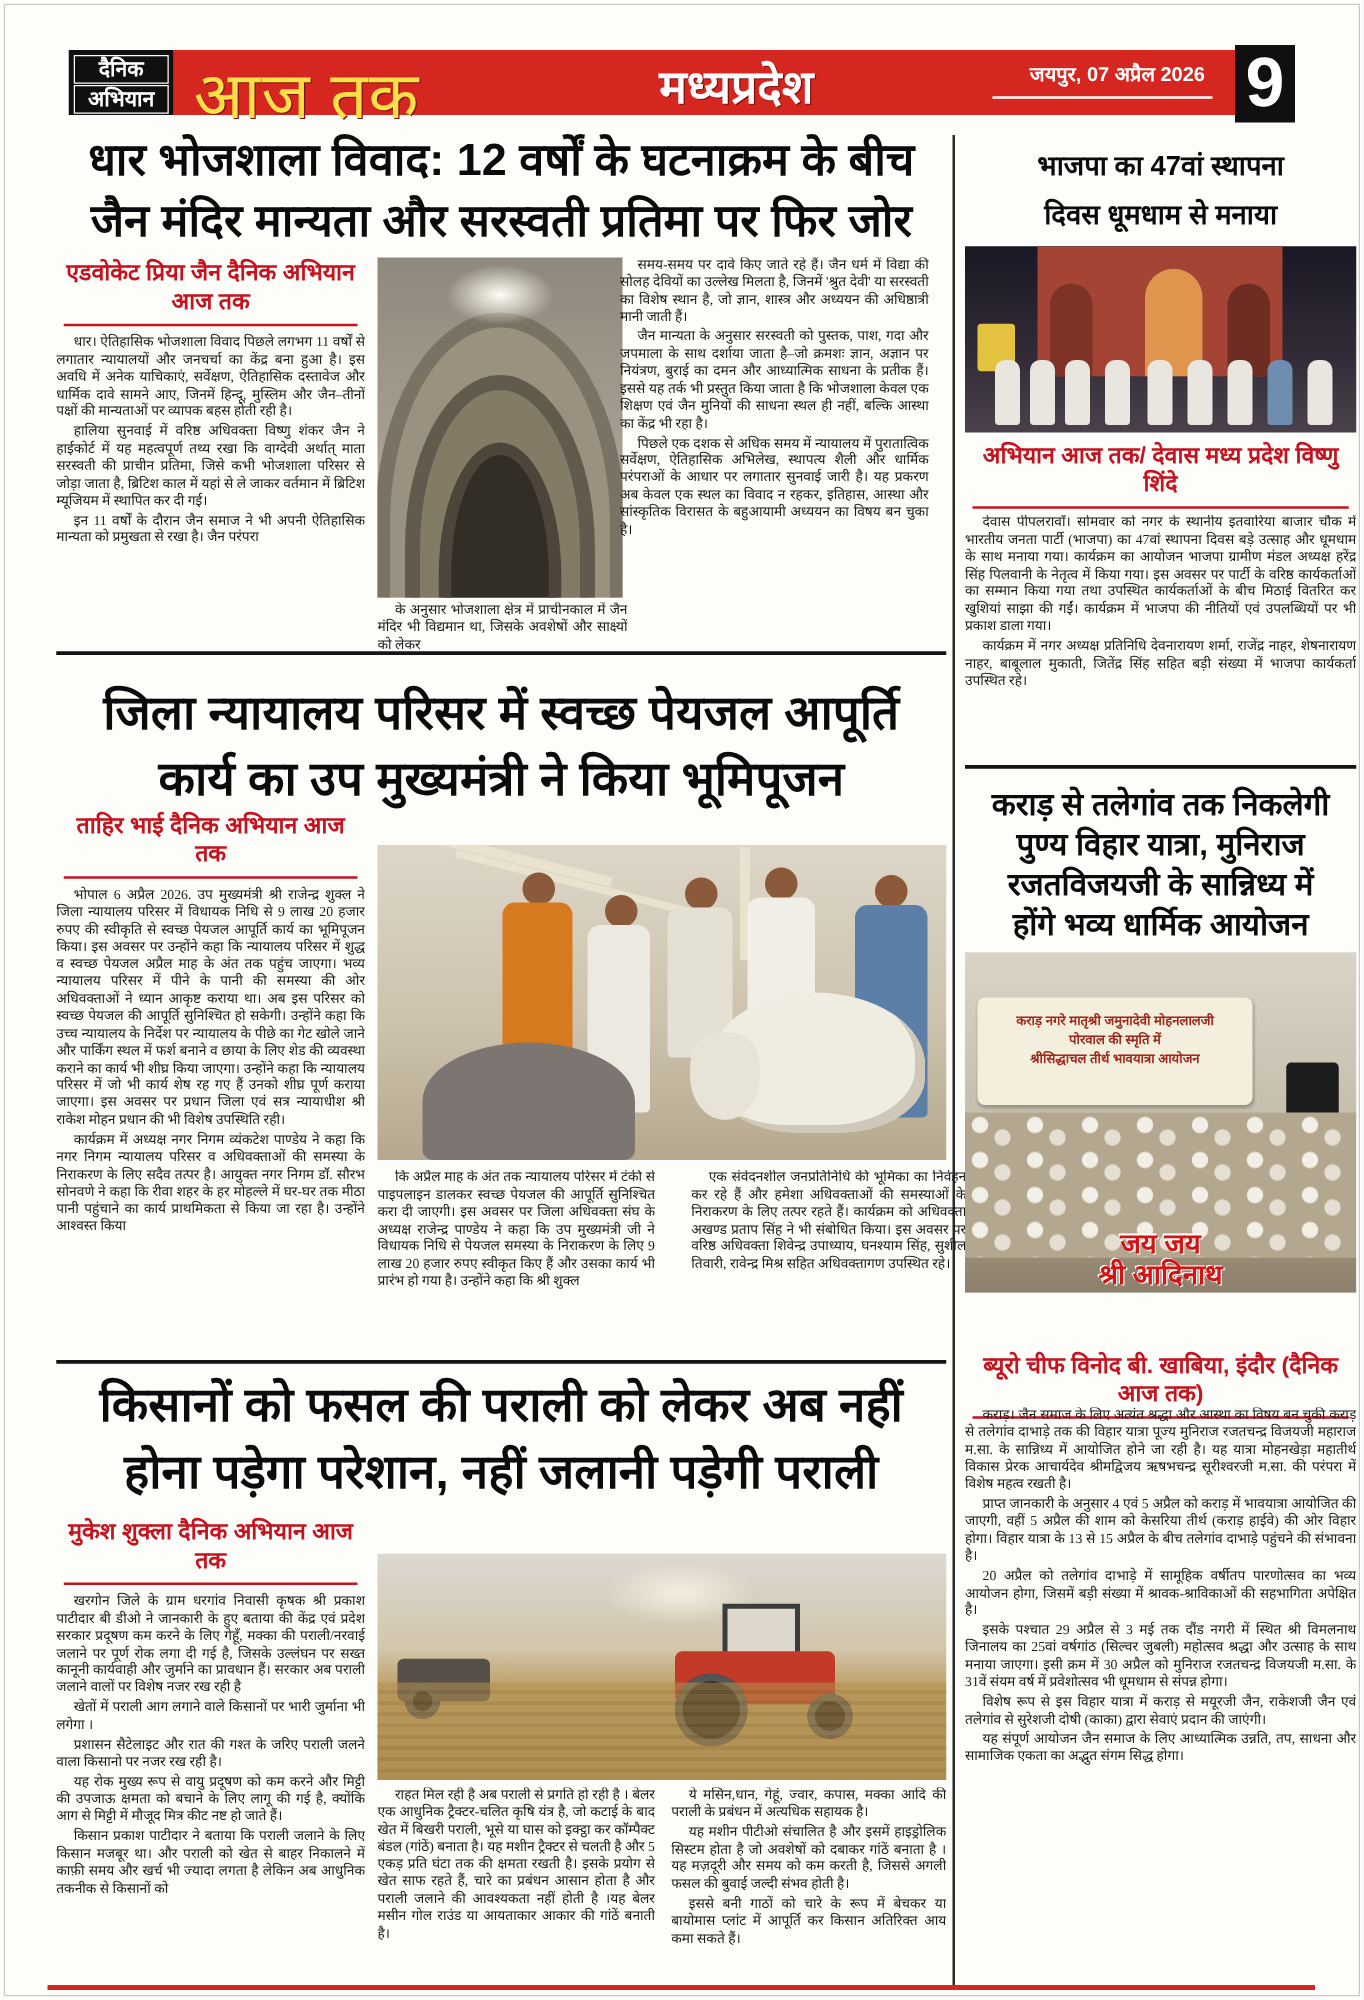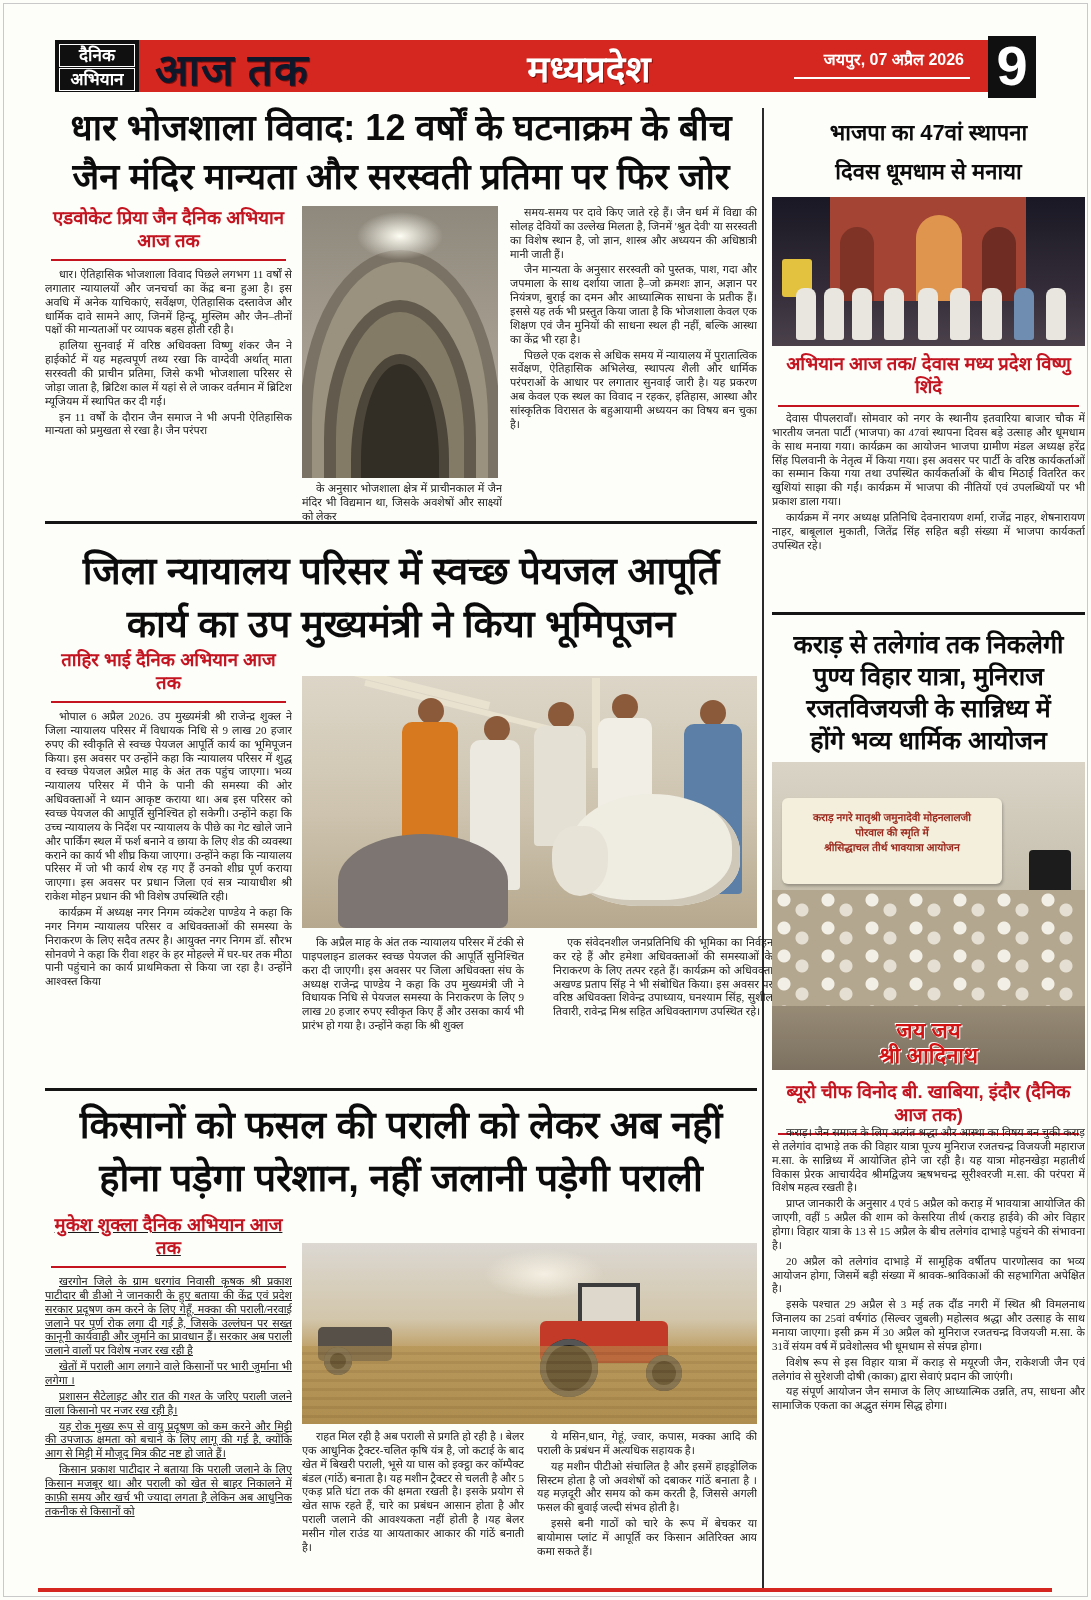--- a/index.html
+++ b/index.html
@@ -14,22 +14,22 @@
   .mh-logo {
     position:absolute; left:55px; top:40px; width:84px; height:52px;
     background:#101010; color:#fff; font-family:"Liberation Sans", sans-serif;
     font-weight:bold; text-align:center; box-sizing:border-box; padding-top:3px;
   }
   .mh-logo span { display:block; font-size:17px; line-height:21px; border:1px solid #fff; margin:1px 4px; }
   .mh-band {
     position:absolute; left:139px; top:40px; width:849px; height:52px; background:#d5271f;
   }
   .mh-brand {
-    position:absolute; left:16px; top:-2px; color:#0f172a; font-family:"Liberation Sans", sans-serif;
-    font-weight:bold; font-size:44px; letter-spacing:1px; text-shadow:1px 1px 0 #7e0e0a;
+    position:absolute; left:16px; top:-2px; color:#fde047; font-family:"Liberation Sans", sans-serif;
+    font-weight:normal; font-size:52px; letter-spacing:1px; text-shadow:1px 1px 0 #7e0e0a;
   }
   .mh-section {
     position:absolute; left:290px; width:320px; top:2px; text-align:center; color:#fff;
     font-family:"Liberation Sans", sans-serif; font-weight:bold; font-size:37px; text-shadow:1px 1px 0 #7e0e0a;
   }
   .mh-date {
     position:absolute; right:18px; top:8px; color:#fff; font-family:"Liberation Sans", sans-serif;
     font-weight:bold; font-size:16px; border-bottom:2px solid #fff; padding:0 6px 7px 30px;
   }
   .mh-page {
@@ -157,21 +157,21 @@
   <div class="photo arch" style="left:302px; top:206px; width:196px; height:272px;">
     <div class="ring r1"></div>
     <div class="ring r2"></div>
     <div class="ring r3"></div>
     <div class="glow"></div>
   </div>
   <div class="body-col" style="left:302px; top:482px; width:200px; height:38px;">
     <p class="caption">के अनुसार भोजशाला क्षेत्र में प्राचीनकाल में जैन मंदिर भी विद्यमान था, जिसके अवशेषों और साक्ष्यों को लेकर</p>
   </div>
 
-  <div class="body-col" style="left:510px; top:206px; width:247px; height:312px;">
+  <div class="body-col" style="left:496px; top:206px; width:247px; height:312px;">
     <p>समय-समय पर दावे किए जाते रहे हैं। जैन धर्म में विद्या की सोलह देवियों का उल्लेख मिलता है, जिनमें 'श्रुत देवी' या सरस्वती का विशेष स्थान है, जो ज्ञान, शास्त्र और अध्ययन की अधिष्ठात्री मानी जाती हैं।</p>
     <p>जैन मान्यता के अनुसार सरस्वती को पुस्तक, पाश, गदा और जपमाला के साथ दर्शाया जाता है–जो क्रमशः ज्ञान, अज्ञान पर नियंत्रण, बुराई का दमन और आध्यात्मिक साधना के प्रतीक हैं। इससे यह तर्क भी प्रस्तुत किया जाता है कि भोजशाला केवल एक शिक्षण एवं जैन मुनियों की साधना स्थल ही नहीं, बल्कि आस्था का केंद्र भी रहा है।</p>
     <p>पिछले एक दशक से अधिक समय में न्यायालय में पुरातात्विक सर्वेक्षण, ऐतिहासिक अभिलेख, स्थापत्य शैली और धार्मिक परंपराओं के आधार पर लगातार सुनवाई जारी है। यह प्रकरण अब केवल एक स्थल का विवाद न रहकर, इतिहास, आस्था और सांस्कृतिक विरासत के बहुआयामी अध्ययन का विषय बन चुका है।</p>
   </div>
 
   <div class="hrule" style="left:45px; top:521px; width:712px;"></div>
 
   <div class="headline" style="left:45px; top:533px; width:712px; font-size:38px; line-height:53px;margin-top:12px;">
     <div>जिला न्यायालय परिसर में स्वच्छ पेयजल आपूर्ति</div>
     <div>कार्य का उप मुख्यमंत्री ने किया भूमिपूजन</div>
@@ -209,21 +209,21 @@
     <p>एक संवेदनशील जनप्रतिनिधि की भूमिका का निर्वहन कर रहे हैं और हमेशा अधिवक्ताओं की समस्याओं के निराकरण के लिए तत्पर रहते हैं। कार्यक्रम को अधिवक्ता अखण्ड प्रताप सिंह ने भी संबोधित किया। इस अवसर पर वरिष्ठ अधिवक्ता शिवेन्द्र उपाध्याय, घनश्याम सिंह, सुशील तिवारी, रावेन्द्र मिश्र सहित अधिवक्तागण उपस्थित रहे।</p>
   </div>
 
   <div class="hrule" style="left:45px; top:1088px; width:712px;"></div>
 
   <div class="headline" style="left:45px; top:1099px; width:712px; font-size:38px; line-height:53px;">
     <div>किसानों को फसल की पराली को  लेकर अब नहीं</div>
     <div>होना पड़ेगा परेशान,  नहीं जलानी पड़ेगी पराली</div>
   </div>
 
-  <div class="body-col" style="left:45px; top:1213px; width:247px; height:372px;text-decoration:underline;">
+  <div class="body-col" style="left:45px; top:1213px; width:247px; height:372px;">
     <div class="byline">मुकेश शुक्ला दैनिक अभियान आज तक</div>
     <p>खरगोन  जिले के ग्राम धरगांव निवासी कृषक श्री प्रकाश पाटीदार बी डीओ ने जानकारी के हुए बताया की केंद्र एवं प्रदेश सरकार प्रदूषण कम करने के लिए गेहूँ, मक्का की पराली/नरवाई जलाने पर पूर्ण रोक लगा दी गई है, जिसके उल्लंघन पर सख्त कानूनी कार्यवाही और जुर्माने का प्रावधान हैं। सरकार अब पराली जलाने वालों पर विशेष नजर रख रही है</p>
     <p>खेतों में पराली आग लगाने वाले किसानों पर भारी जुर्माना भी लगेगा ।</p>
     <p>प्रशासन सैटेलाइट और रात की गश्त के जरिए पराली जलने वाला किसानो पर नजर रख  रही है।</p>
     <p>यह रोक मुख्य रूप से वायु प्रदूषण को कम करने और मिट्टी की उपजाऊ क्षमता को बचाने के लिए लागू की गई है, क्योंकि आग से मिट्टी में मौजूद मित्र कीट नष्ट हो जाते हैं।</p>
     <p>किसान प्रकाश पाटीदार ने बताया कि पराली जलाने के लिए किसान मजबूर था। और पराली को खेत से बाहर निकालने में काफ़ी समय और खर्च भी ज्यादा लगता है लेकिन अब  आधुनिक तकनीक से किसानों को</p>
   </div>
 
   <div class="photo tractorpic" style="left:302px; top:1243px; width:455px; height:181px;">
     <div class="haze"></div>
@@ -278,21 +278,21 @@
 
   <div class="hrule" style="left:772px; top:612px; width:313px;"></div>
 
   <div class="headline" style="left:772px; top:628px; width:313px; font-size:25px; line-height:32px;">
     <div>कराड़ से तलेगांव तक निकलेगी</div>
     <div>पुण्य विहार यात्रा,  मुनिराज</div>
     <div>रजतविजयजी के सान्निध्य में</div>
     <div>होंगे भव्य धार्मिक आयोजन</div>
   </div>
 
-  <div class="photo viharpic" style="left:772px; top:762px; width:313px; height:308px;">
+  <div class="photo viharpic" style="left:772px; top:762px; width:313px; height:272px;">
     <div class="vihar-top"></div>
     <div class="banner">
       <div>कराड़ नगरे मातृश्री जमुनादेवी मोहनलालजी</div>
       <div>पोरवाल की स्मृति में</div>
       <div>श्रीसिद्धाचल तीर्थ भावयात्रा आयोजन</div>
     </div>
     <div class="speaker"></div>
     <div class="crowd"></div>
     <div class="vihar-bottom"></div>
     <div class="slogan">

